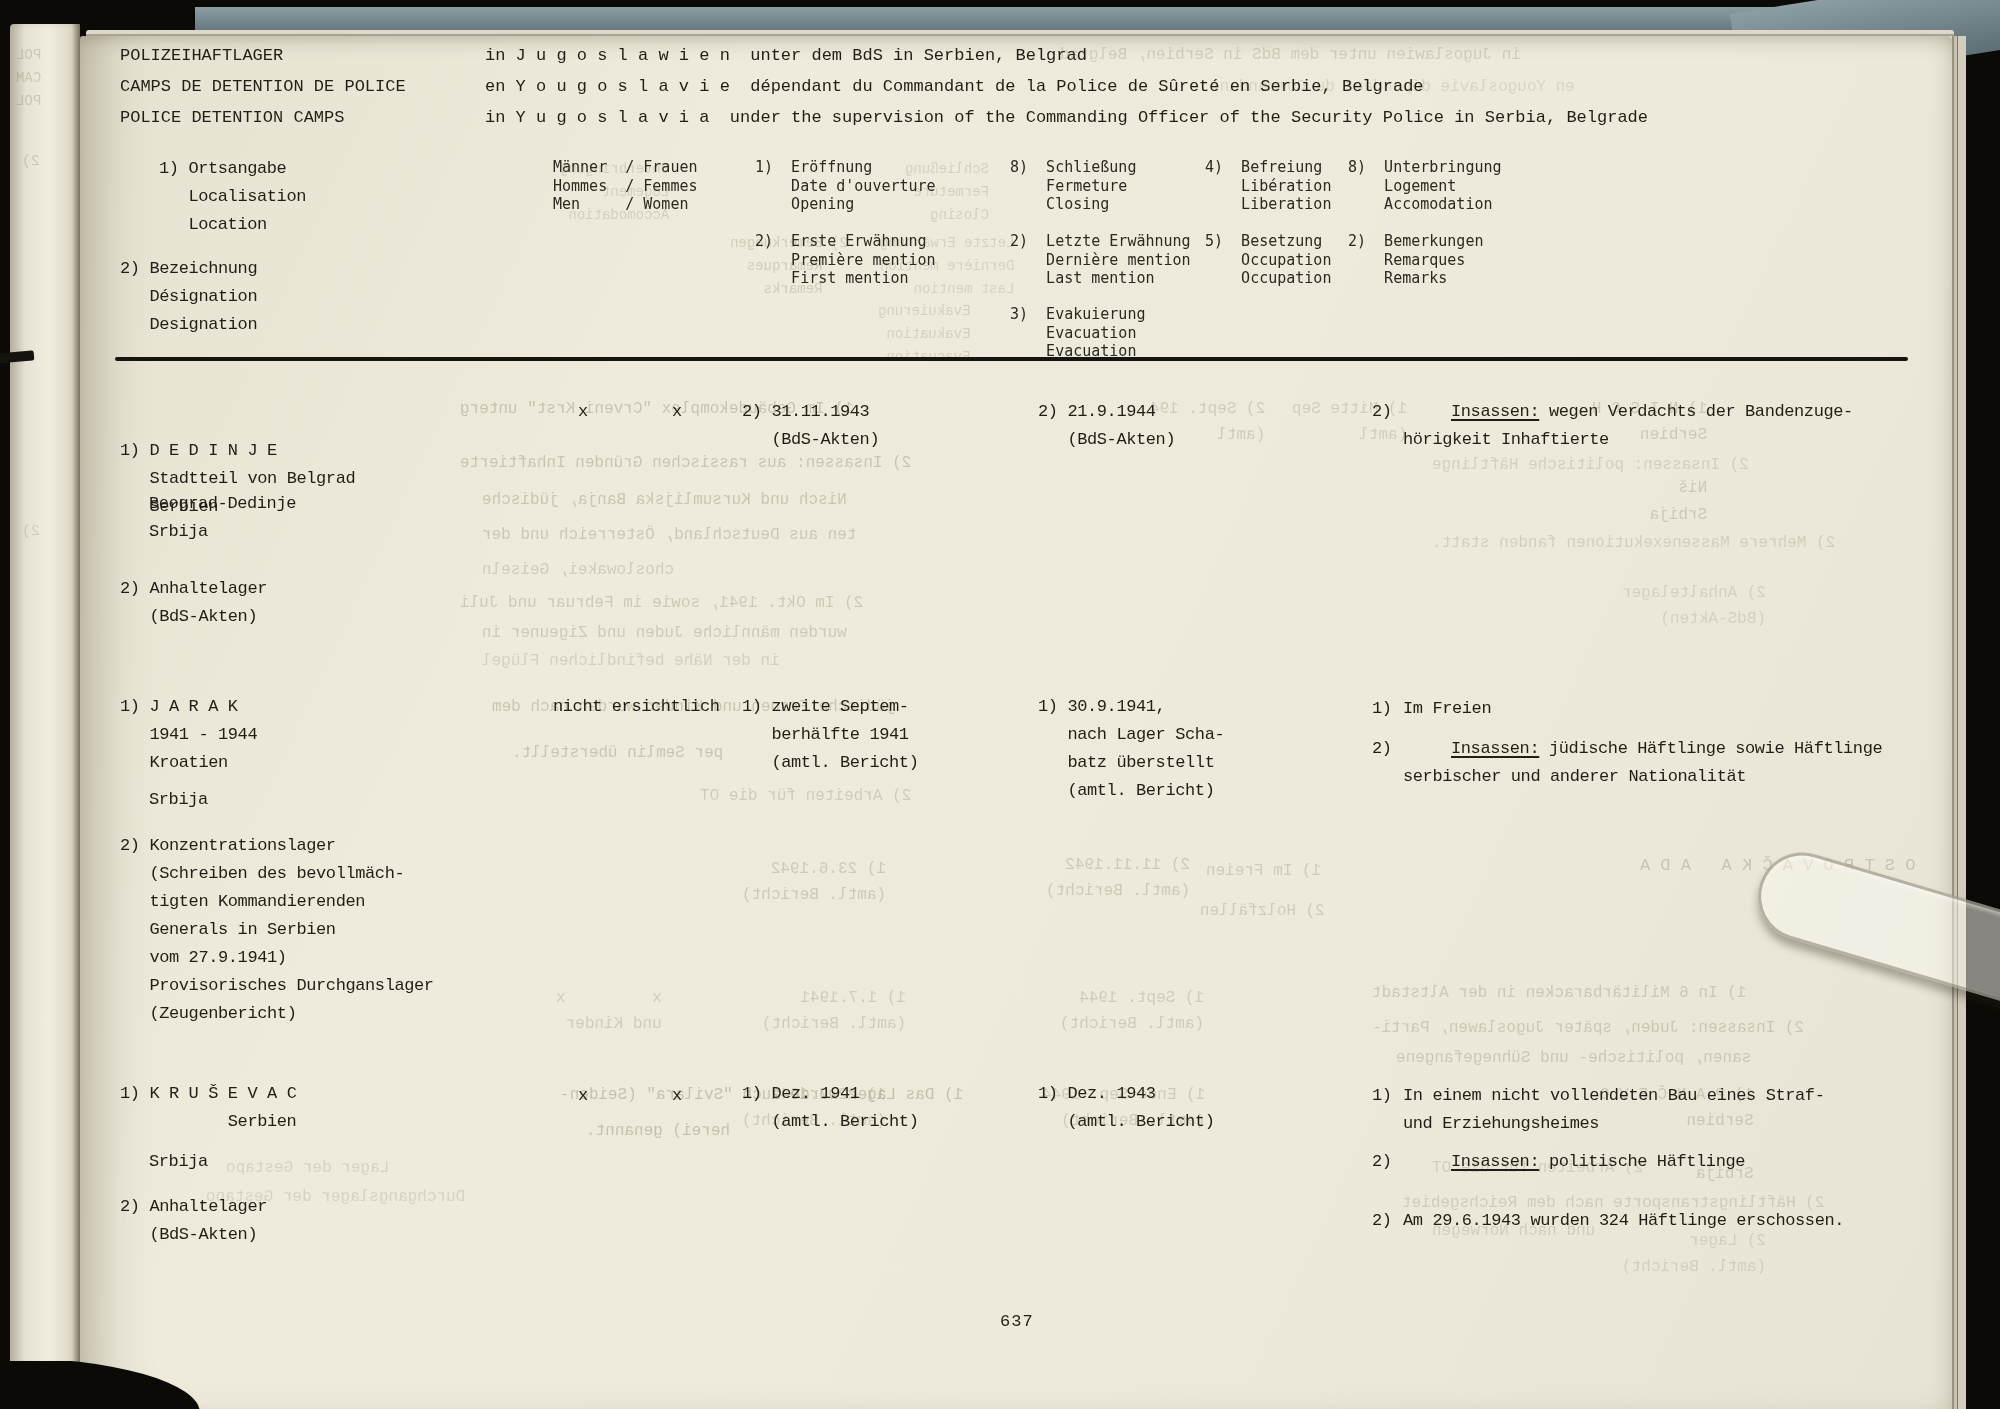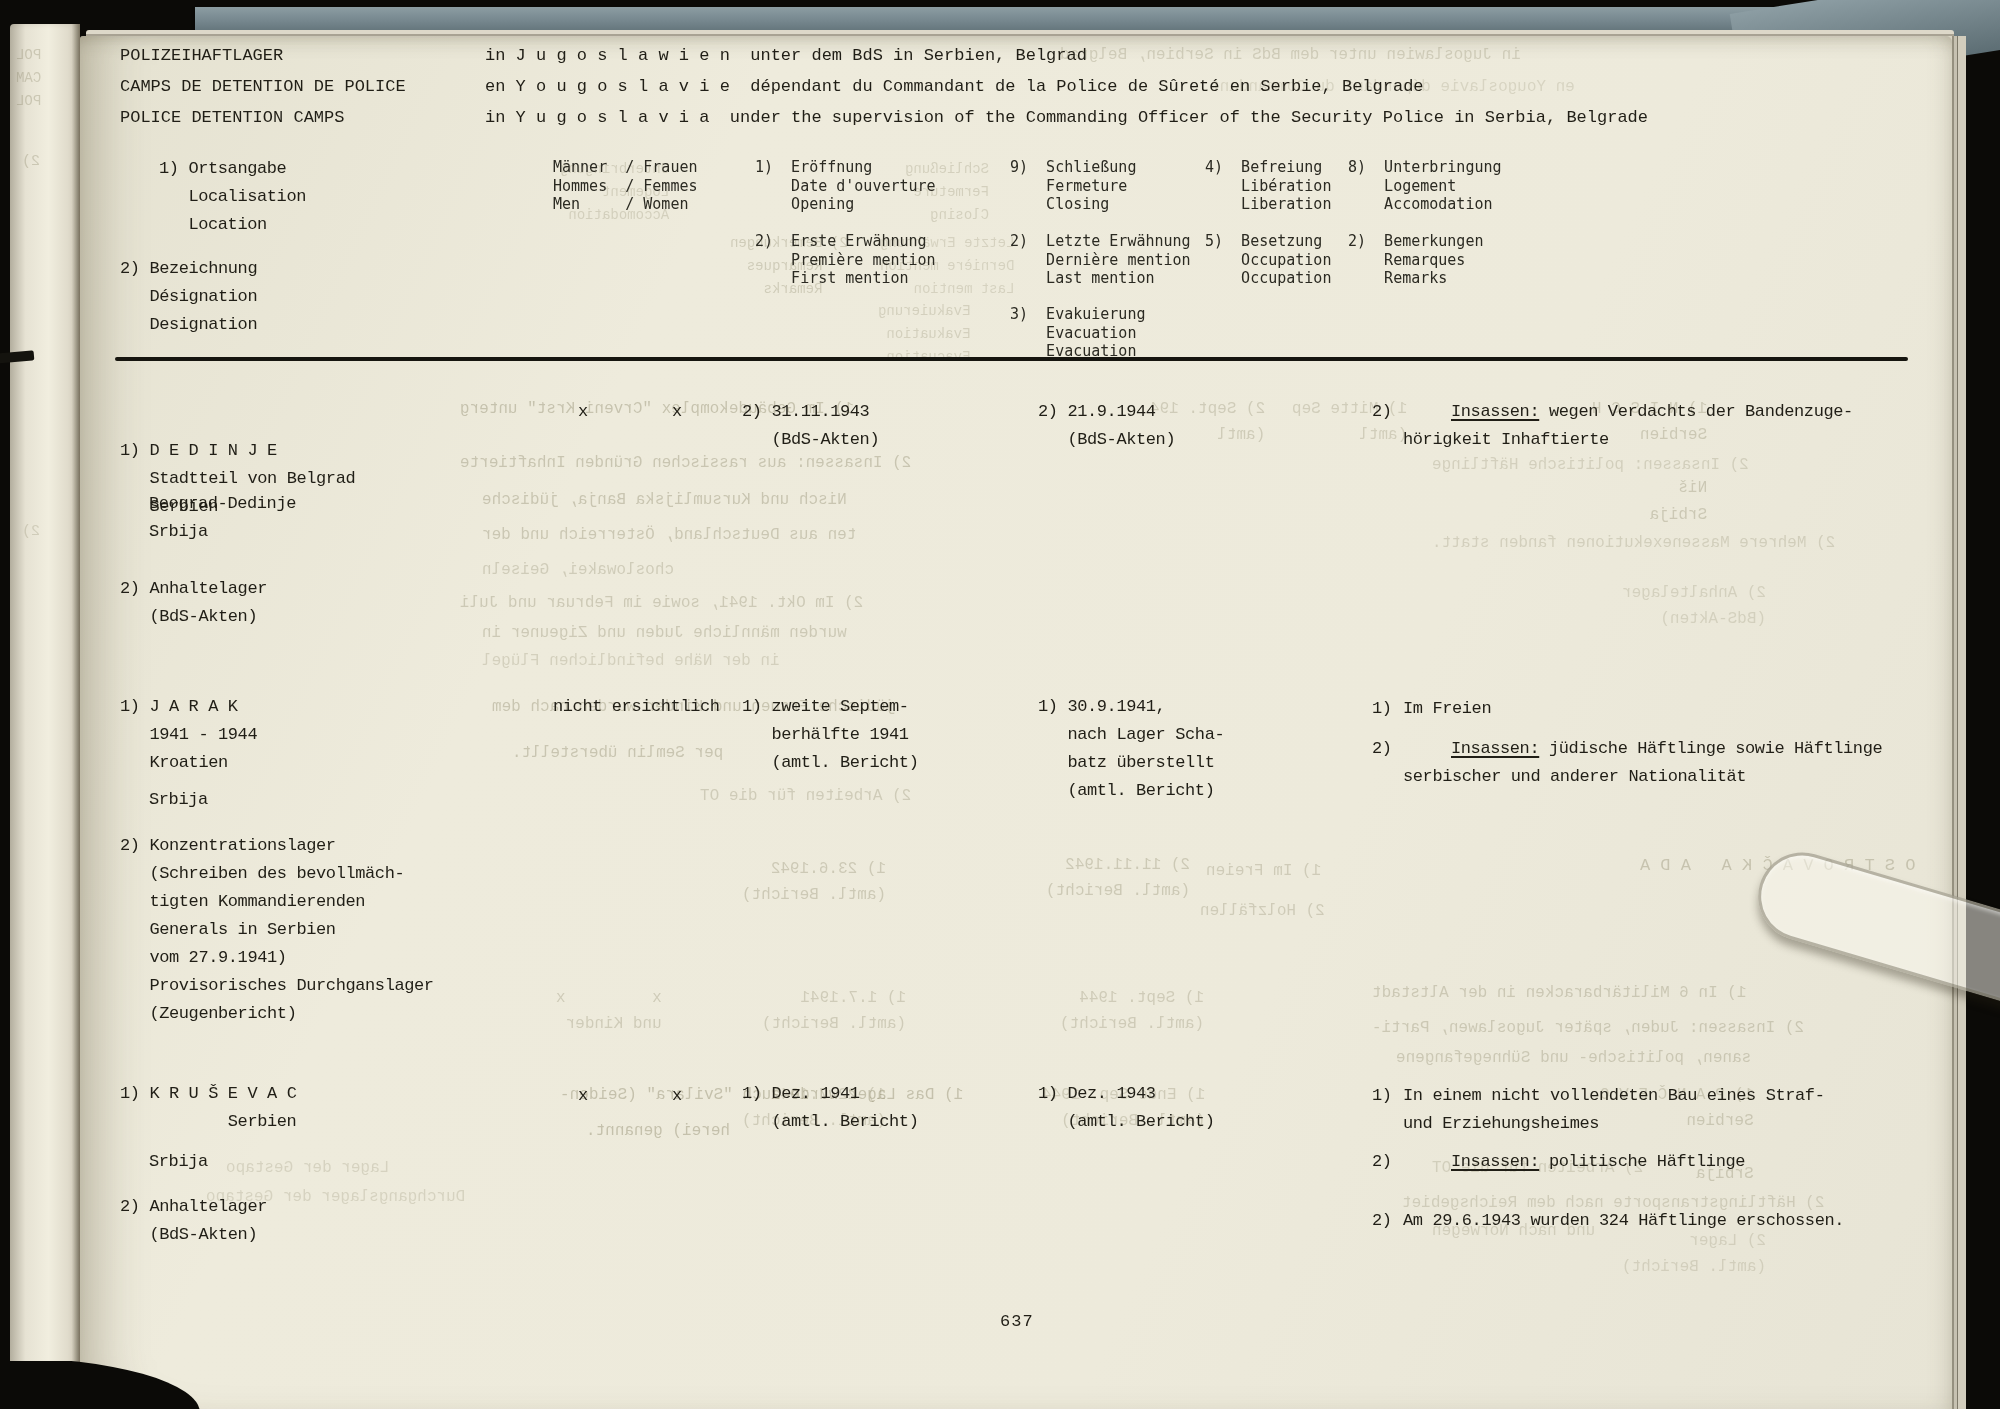--- a/index.html
+++ b/index.html
@@ -215,21 +215,21 @@
    Designation</div>
   <div class="legend-text" style="left:553px;top:158px;">Männer  / Frauen
 Hommes  / Femmes
 Men     / Women</div>
   <div class="legend-text" style="left:755px;top:158px;">1)  Eröffnung
     Date d'ouverture
     Opening</div>
   <div class="legend-text" style="left:755px;top:232px;">2)  Erste Erwähnung
     Première mention
     First mention</div>
-  <div class="legend-text" style="left:1010px;top:158px;">9)  Schließung
+  <div class="legend-text" style="left:1010px;top:158px;">8)  Schließung
     Fermeture
     Closing</div>
   <div class="legend-text" style="left:1010px;top:232px;">2)  Letzte Erwähnung
     Dernière mention
     Last mention</div>
   <div class="legend-text" style="left:1010px;top:305px;">3)  Evakuierung
     Evacuation
     Evacuation</div>
   <div class="legend-text" style="left:1205px;top:158px;">4)  Befreiung
     Libération

